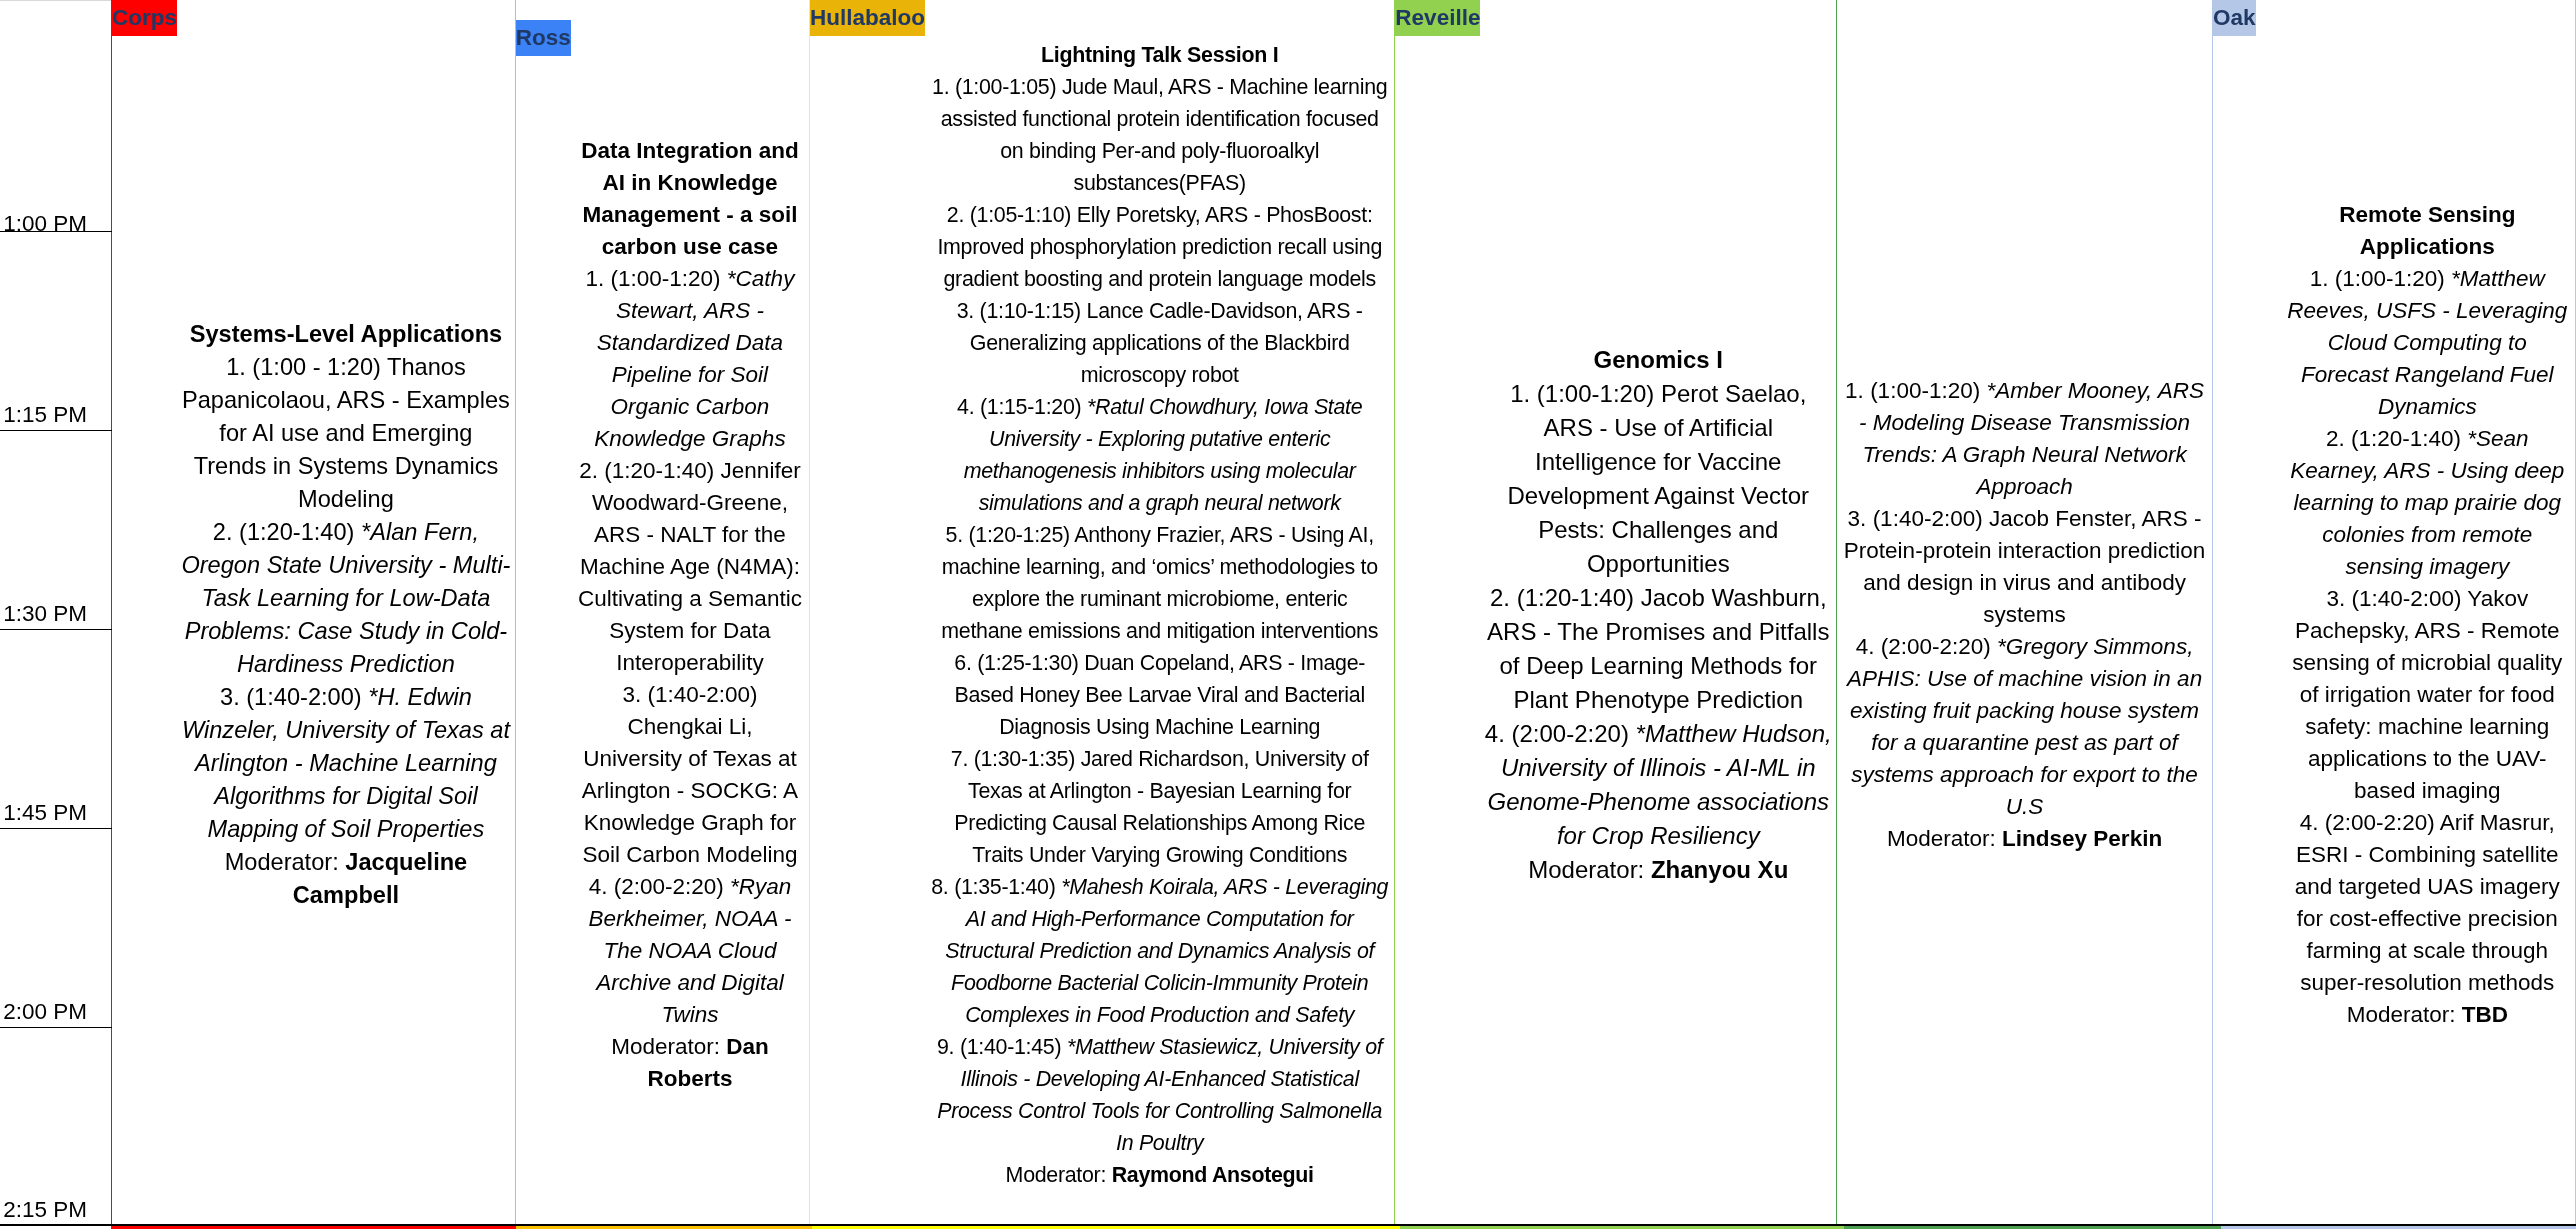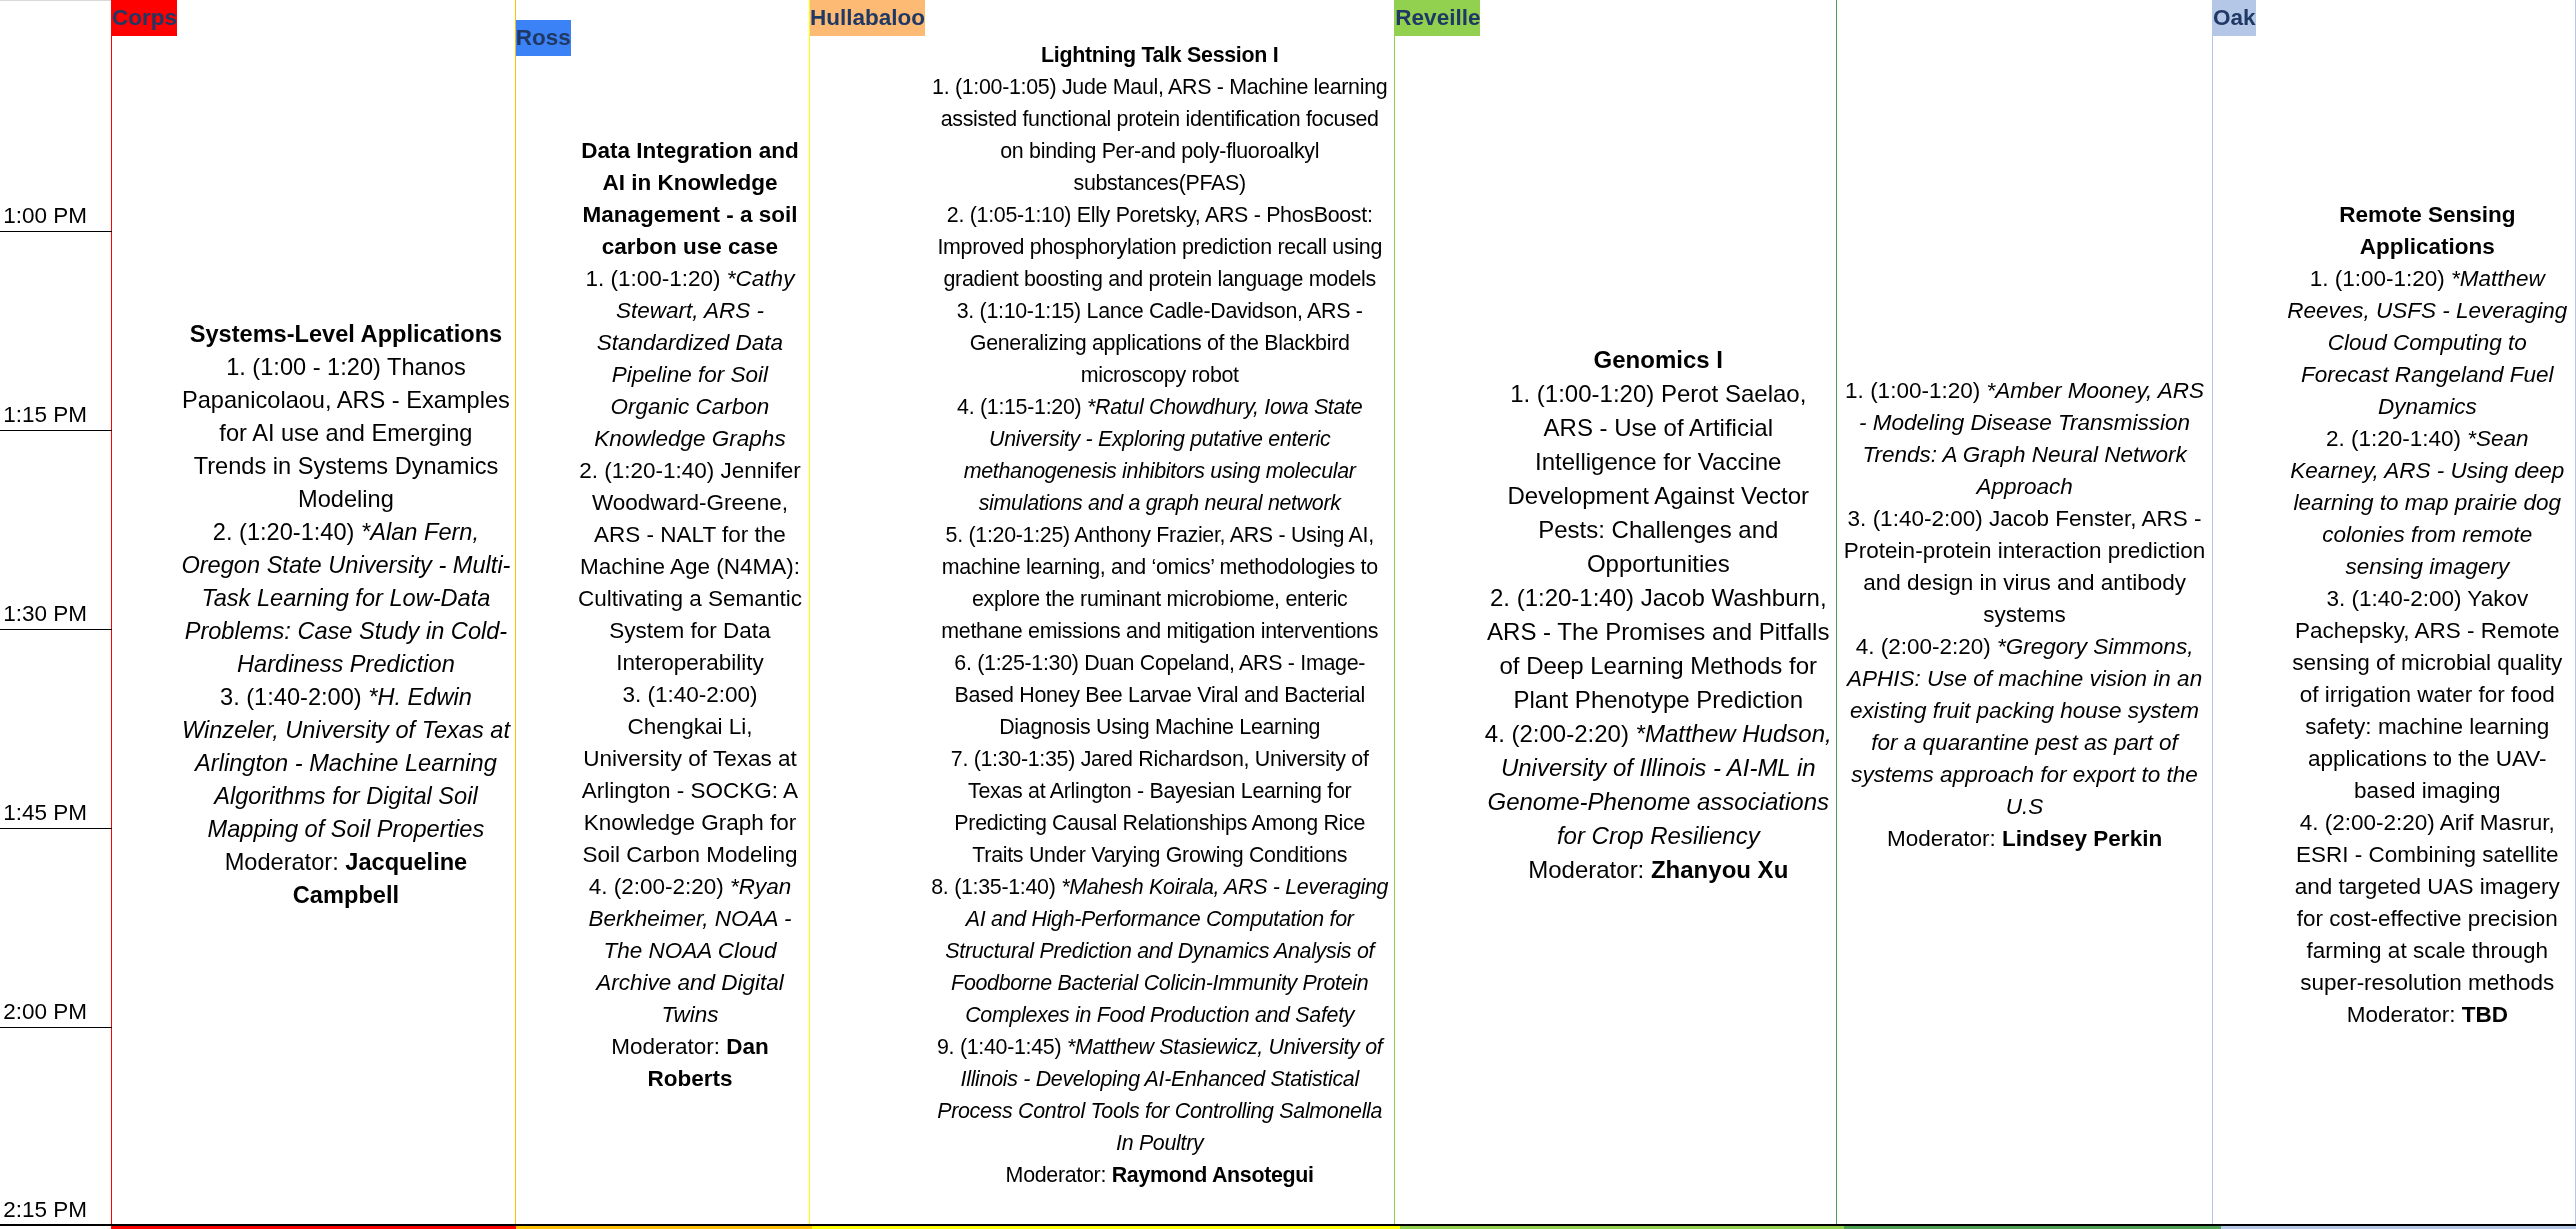--- a/index.html
+++ b/index.html
@@ -14,21 +14,21 @@
   .col-corps{width:404px;border-left:1.6px solid #FF0000;}
   .col-ross{width:294px;border-left:1.6px solid #FFC000;}
   .col-hulla{width:586px;border-left:1.6px solid #FFFF00;}
   .col-rev{width:442px;border-left:1.6px solid #92D050;}
   .col-trad{width:376px;border-left:1.6px solid #4EA052;}
   .col-oak{width:363px;border-left:1.6px solid #B4C7E7;border-right:1.6px solid #B4C7E7;gap:24px;}
   .col-header{height:36px;flex:0 0 36px;display:flex;align-items:center;justify-content:center;
     font-weight:bold;font-size:22.5px;color:#1F3864;}
   .hdr-corps{background:#FF0000;}
   .hdr-ross{background:#3b82f6;margin-top:20px;}
-  .hdr-hulla{background:#fdba74;}
+  .hdr-hulla{background:#eab308;}
   .hdr-rev{background:#92D050;}
   .hdr-trad{background:#4EA052;}
   .hdr-oak{background:#B4C7E7;}
   .col-body{flex:1;display:flex;flex-direction:column;justify-content:center;text-align:center;
     padding:0 4.3px;overflow:hidden;}
   .col-corps .col-body{font-size:23.6px;line-height:33px;}
   .col-ross  .col-body{font-size:22.5px;line-height:32px;}
   .col-hulla .col-body{font-size:21.4px;line-height:32px;letter-spacing:-0.3px;}
   .col-rev   .col-body{font-size:24px;line-height:34px;}
   .col-trad  .col-body{font-size:22.5px;line-height:32px;}
@@ -51,21 +51,21 @@
 <body>
 
 <div class="grid">
 
   <div class="gutter">
     <div class="tline" style="top:230px"></div>
     <div class="tline" style="top:429px"></div>
     <div class="tline" style="top:628px"></div>
     <div class="tline" style="top:827px"></div>
     <div class="tline" style="top:1026px"></div>
-    <div class="tlabel" style="top:200px">1:00 PM</div>
+    <div class="tlabel" style="top:208px">1:00 PM</div>
     <div class="tlabel" style="top:399px">1:15 PM</div>
     <div class="tlabel" style="top:598px">1:30 PM</div>
     <div class="tlabel" style="top:797px">1:45 PM</div>
     <div class="tlabel" style="top:996px">2:00 PM</div>
     <div class="tlabel" style="top:1194px">2:15 PM</div>
   </div>
 
   <div class="col col-corps">
     <div class="col-header hdr-corps">Corps</div>
     <div class="col-body">

